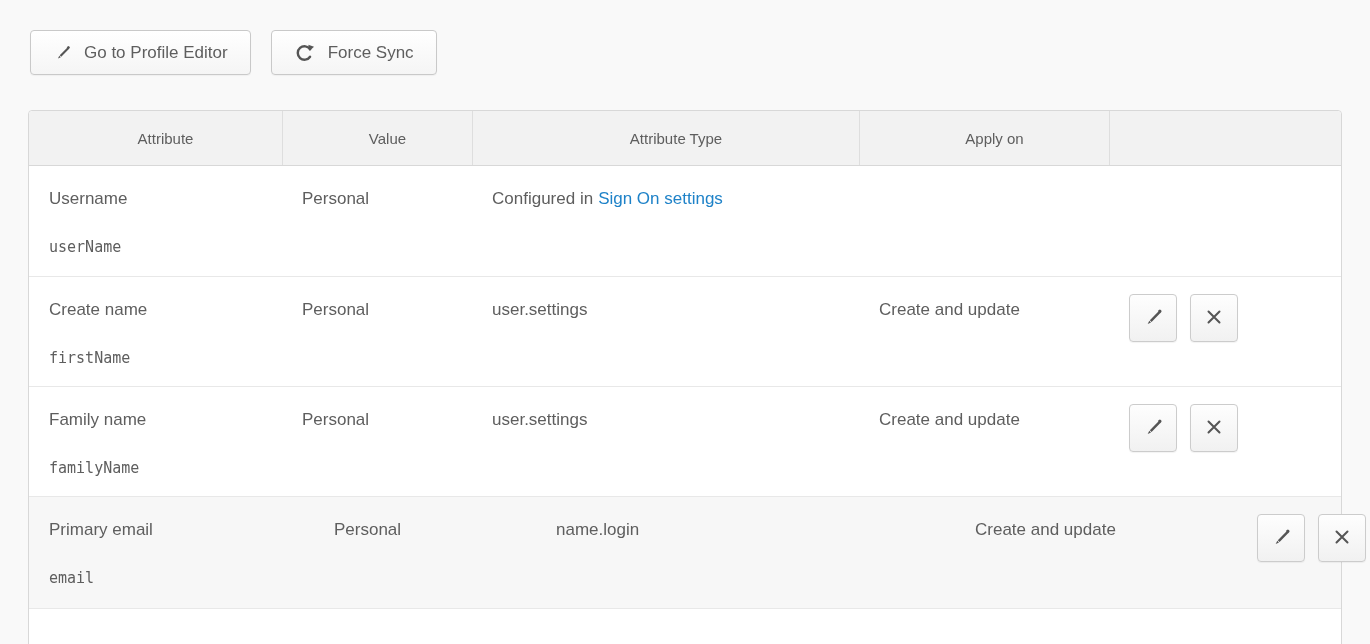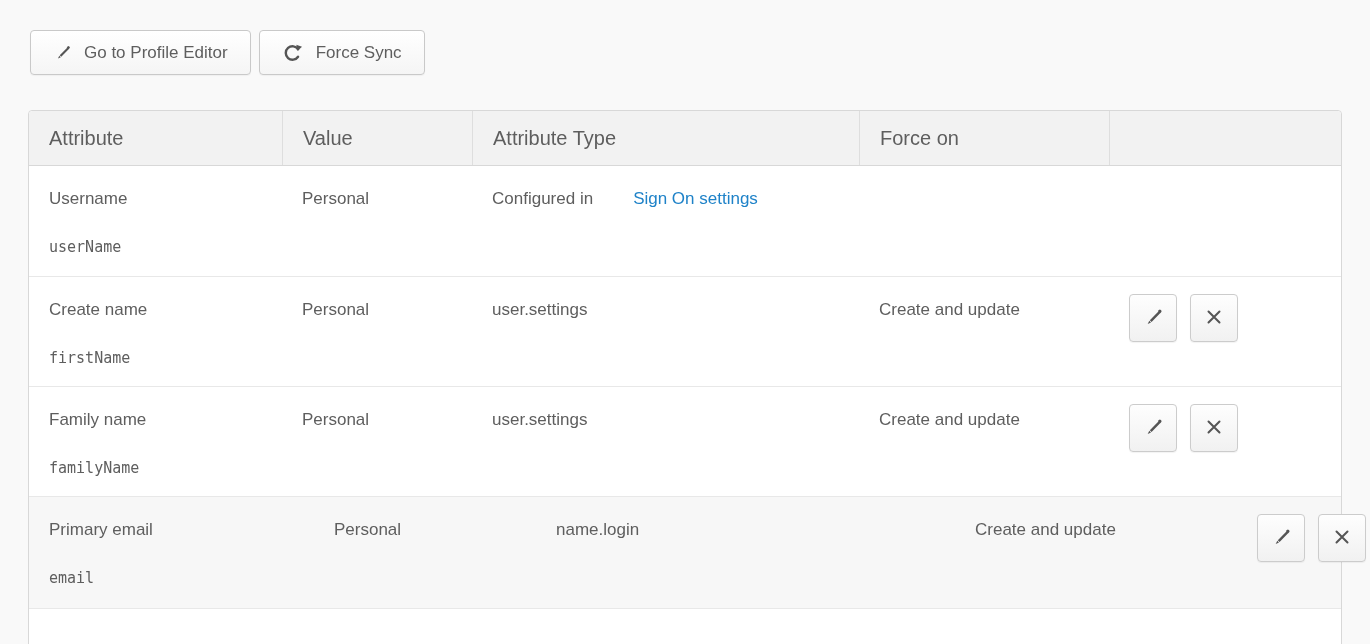--- a/index.html
+++ b/index.html
@@ -17,21 +17,21 @@
   html,body{width:1370px;height:644px;overflow:hidden;}
   body{
     background:var(--page-bg);
     font-family:"Liberation Sans","DejaVu Sans",sans-serif;
     color:var(--text);
     position:relative;
   }
   
   .toolbar{
     position:absolute;left:30px;top:30px;
-    display:flex;gap:8px;align-items:flex-end;
+    display:flex;gap:20px;align-items:flex-end;
   }
   .btn{
     display:inline-flex;align-items:center;gap:12px;
     height:45px;padding:0 22px;
     background:linear-gradient(#ffffff,#f5f5f5);
     border:1px solid #c9c9c9;border-radius:4px;
     font-size:17px;color:var(--text);
     cursor:pointer;white-space:nowrap;
     box-shadow:0 1px 1px rgba(0,0,0,0.04);
   }
@@ -48,21 +48,21 @@
     display:grid;
     grid-template-columns:253px 190px 387px 250px 1fr;
     height:55px;
     background:var(--header-bg);
     border-bottom:1px solid var(--border);
     border-radius:4px 4px 0 0;
   }
   .th{
     display:flex;align-items:center;
     padding-left:20px;
-    font-size:20px;color:var(--text);
+    font-size:15px;color:var(--text);justify-content:center;
   }
   .th + .th{border-left:1px solid #dedede;}
   .trow{
     display:grid;
     grid-template-columns:253px 190px 387px 250px 1fr;
     min-height:110px;
   }
   .trow + .trow{border-top:1px solid var(--row-divider);}
   .trow.highlight{background:var(--highlight-row-bg);min-height:112px;gap:32px;}
   .td{
@@ -72,21 +72,20 @@
   .attr-key{
     display:block;
     margin-top:26px;
     font-family:"DejaVu Sans Mono","Liberation Mono",monospace;
     font-size:15px;color:var(--text);
   }
   a.signon-link{
     color:var(--link-blue);
     text-decoration:none;
     cursor:pointer;
-    margin-left:35px;
   }
   .value-prefix{margin-right:5px;}
   .actions-cell{
     padding:17px 0 0 20px;
     display:flex;gap:13px;align-items:flex-start;
   }
   .icon-btn{
     width:48px;height:48px;
     display:inline-flex;align-items:center;justify-content:center;
     background:linear-gradient(#fefefe,#f1f1f1);
@@ -128,21 +127,21 @@
     <div class="th">
         <span>Attribute</span>
       </div>
     <div class="th">
         <span>Value</span>
       </div>
     <div class="th">
         <span>Attribute Type</span>
       </div>
     <div class="th">
-        <span>Force on</span>
+        <span>Apply on</span>
       </div>
     <div class="th">
         <span></span>
       </div>
   </div>
 
   <div class="trow">
     <div class="td">
       <span>Username</span>
       <span class="attr-key">userName</span>

